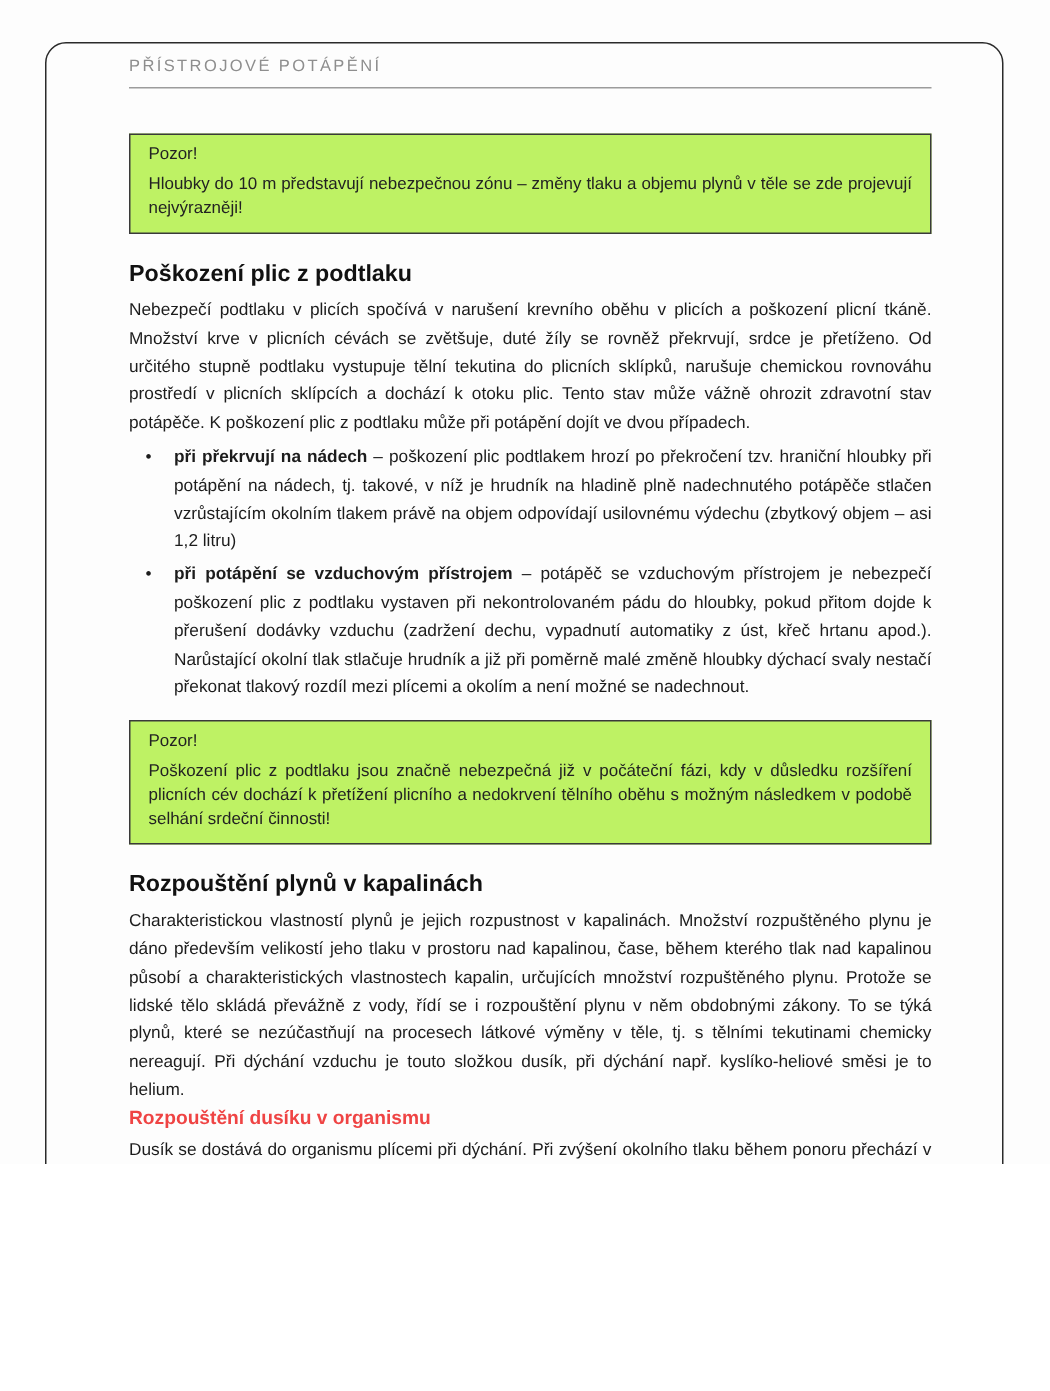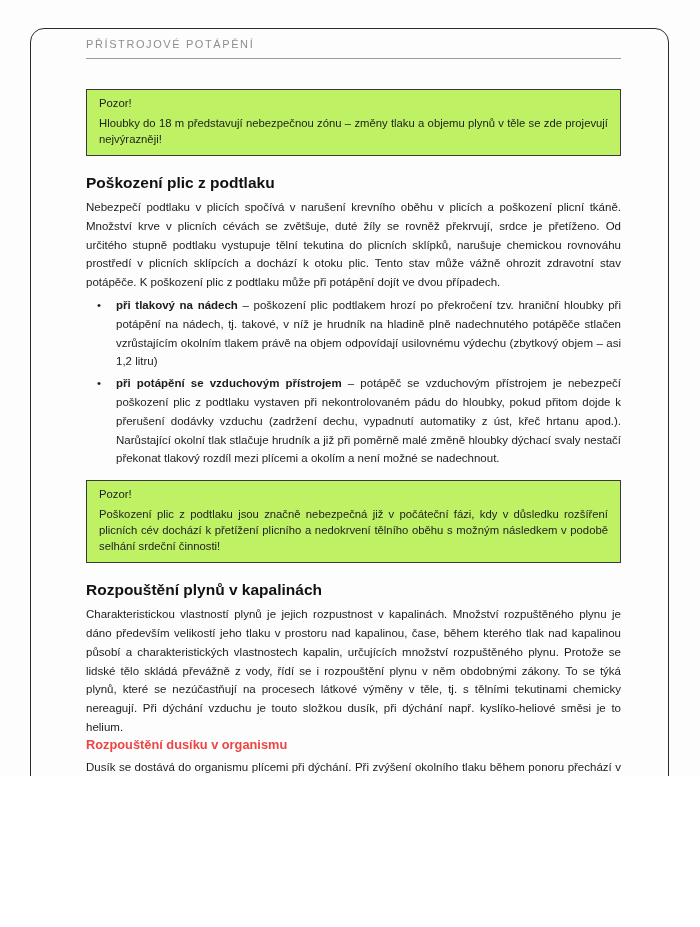--- a/index.html
+++ b/index.html
@@ -109,29 +109,29 @@
 <body>
 
 <div class="page">
   <div class="frame">
 
     <div class="running-head">PŘÍSTROJOVÉ POTÁPĚNÍ</div>
     <hr class="head-rule">
 
     <div class="warning-box">
       <div class="warning-title">Pozor!</div>
-      <div class="warning-text">Hloubky do 18 m představují nebezpečnou zónu – změny tlaku a objemu plynů v těle se zde projevují nejvýrazněji!</div>
+      <div class="warning-text">Hloubky do 10 m představují nebezpečnou zónu – změny tlaku a objemu plynů v těle se zde projevují nejvýrazněji!</div>
     </div>
 
     <h2 class="section-heading">Poškození plic z podtlaku</h2>
     <p class="body-text">Nebezpečí podtlaku v plicích spočívá v narušení krevního oběhu v plicích a poškození plicní tkáně. Množství krve v plicních cévách se zvětšuje, duté žíly se rovněž překrvují, srdce je přetíženo. Od určitého stupně podtlaku vystupuje tělní tekutina do plicních sklípků, narušuje chemickou rovnováhu prostředí v plicních sklípcích a dochází k otoku plic. Tento stav může vážně ohrozit zdravotní stav potápěče. K poškození plic z podtlaku může při potápění dojít ve dvou případech.</p>
 
     <ul class="bullets">
       <li>
-        <span class="marker">•</span><span class="lead">při tlakový na nádech</span><span> – poškození plic podtlakem hrozí po překročení tzv. hraniční hloubky při potápění na nádech, tj. takové, v níž je hrudník na hladině plně nadechnutého potápěče stlačen vzrůstajícím okolním tlakem právě na objem odpovídají usilovnému výdechu (zbytkový objem – asi 1,2 litru)</span>
+        <span class="marker">•</span><span class="lead">při překrvují na nádech</span><span> – poškození plic podtlakem hrozí po překročení tzv. hraniční hloubky při potápění na nádech, tj. takové, v níž je hrudník na hladině plně nadechnutého potápěče stlačen vzrůstajícím okolním tlakem právě na objem odpovídají usilovnému výdechu (zbytkový objem – asi 1,2 litru)</span>
       </li>
       <li>
         <span class="marker">•</span><span class="lead">při potápění se vzduchovým přístrojem</span><span> – potápěč se vzduchovým přístrojem je nebezpečí poškození plic z podtlaku vystaven při nekontrolovaném pádu do hloubky, pokud přitom dojde k přerušení dodávky vzduchu (zadržení dechu, vypadnutí automatiky z úst, křeč hrtanu apod.). Narůstající okolní tlak stlačuje hrudník a již při poměrně malé změně hloubky dýchací svaly nestačí překonat tlakový rozdíl mezi plícemi a okolím a není možné se nadechnout.</span>
       </li>
     </ul>
 
     <div class="warning-box second">
       <div class="warning-title">Pozor!</div>
       <div class="warning-text">Poškození plic z podtlaku jsou značně nebezpečná již v počáteční fázi, kdy v důsledku rozšíření plicních cév dochází k přetížení plicního a nedokrvení tělního oběhu s možným následkem v podobě selhání srdeční činnosti!</div>
     </div>

